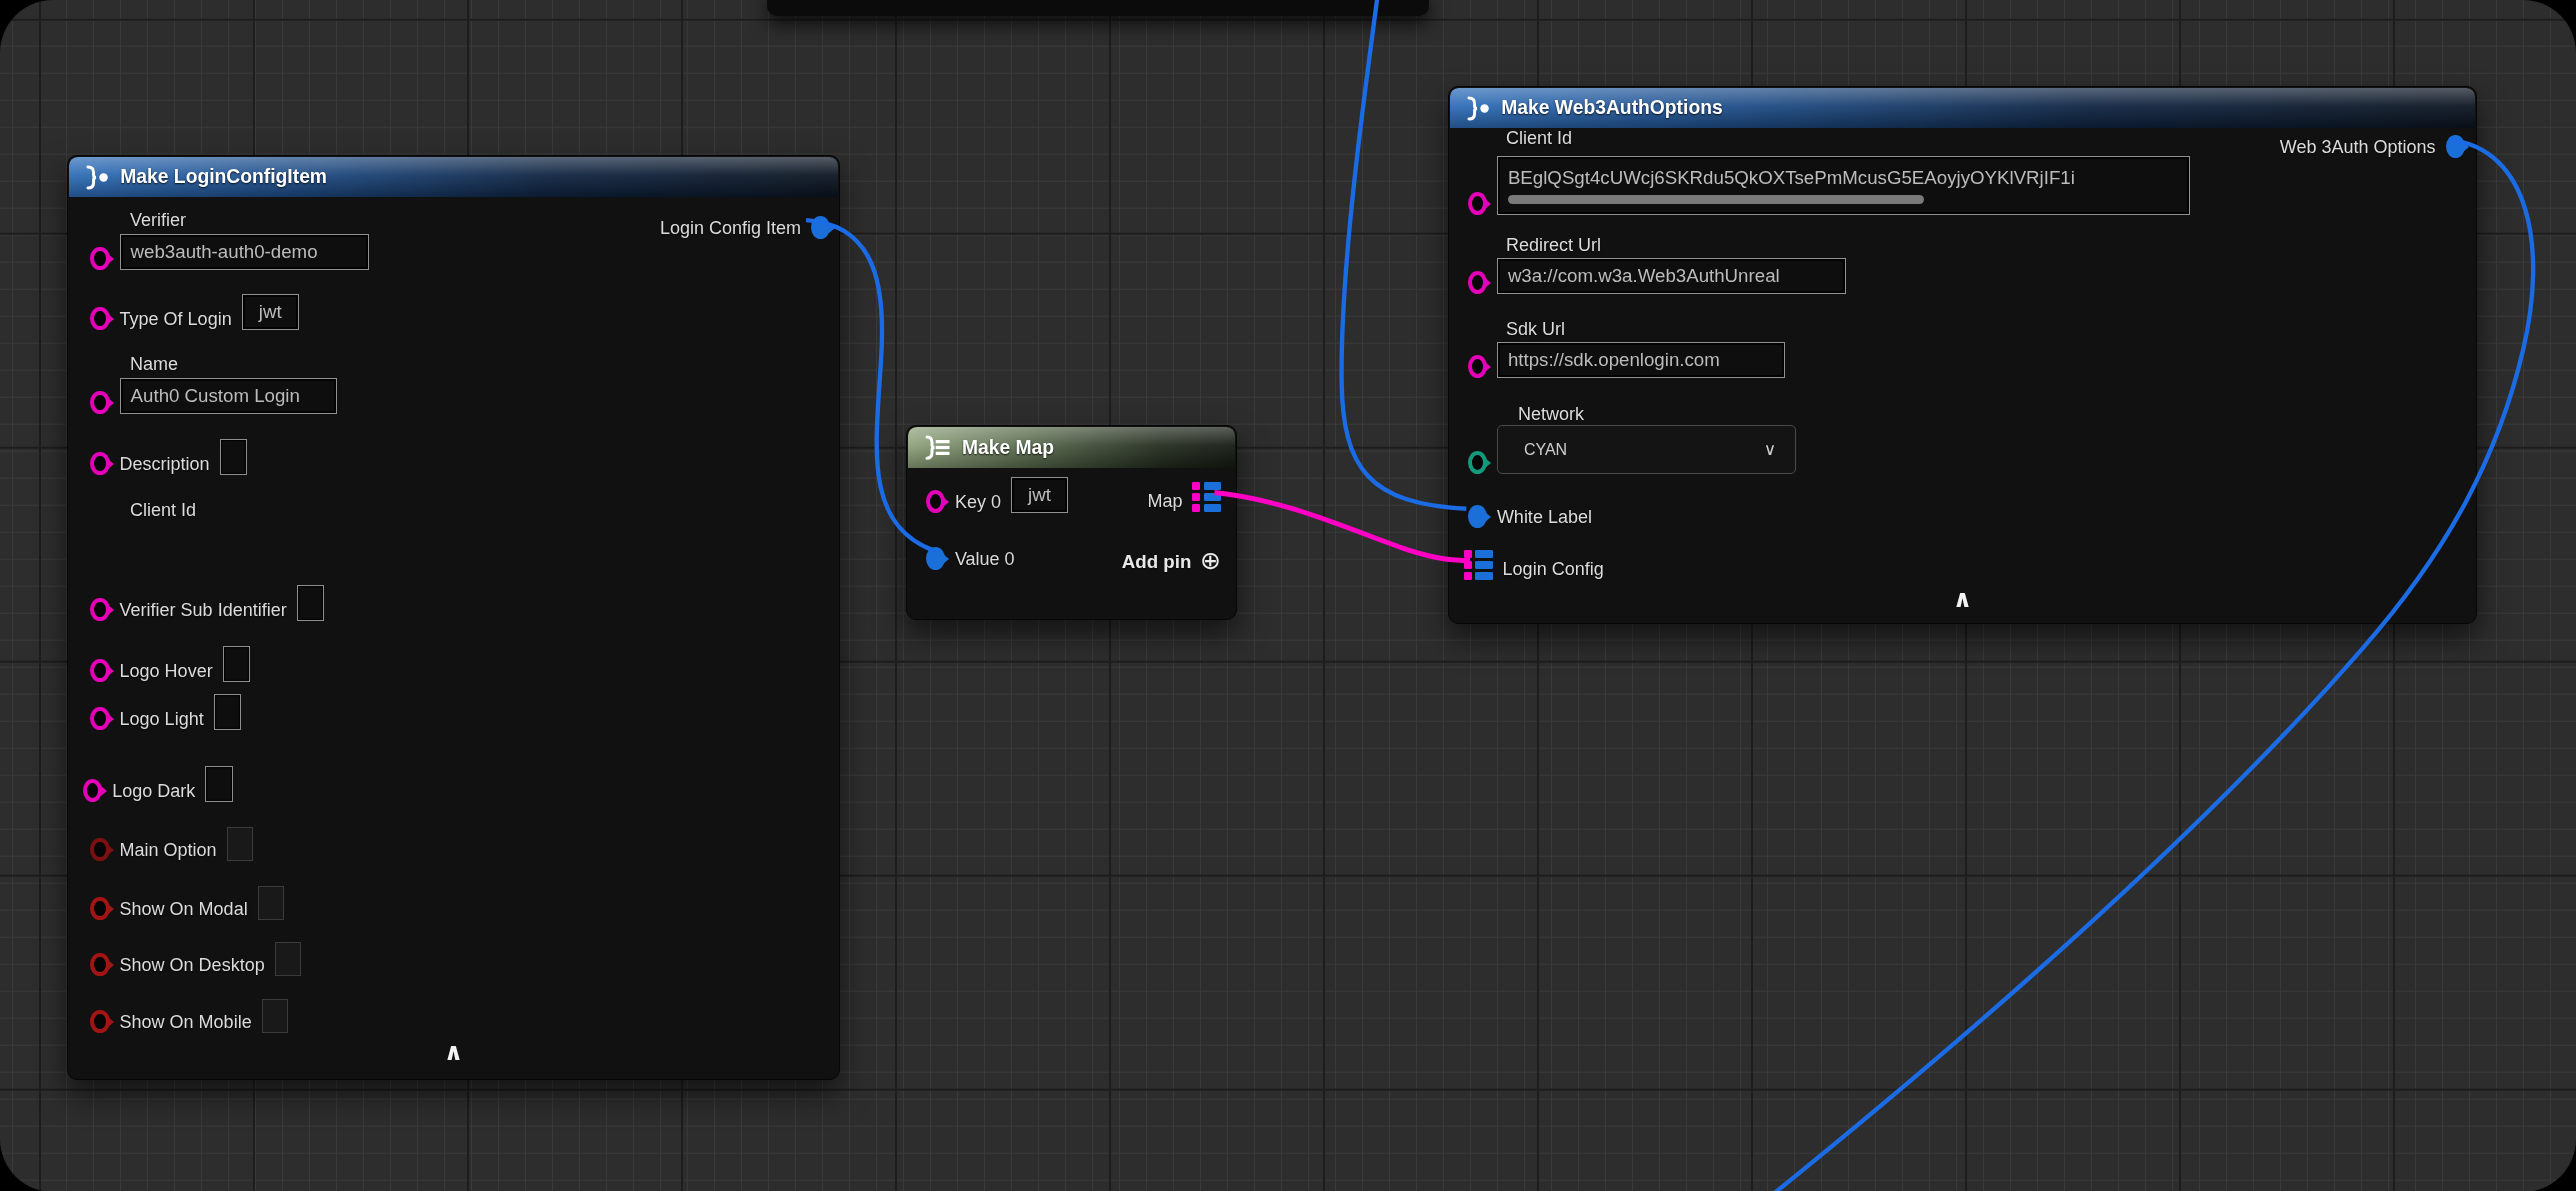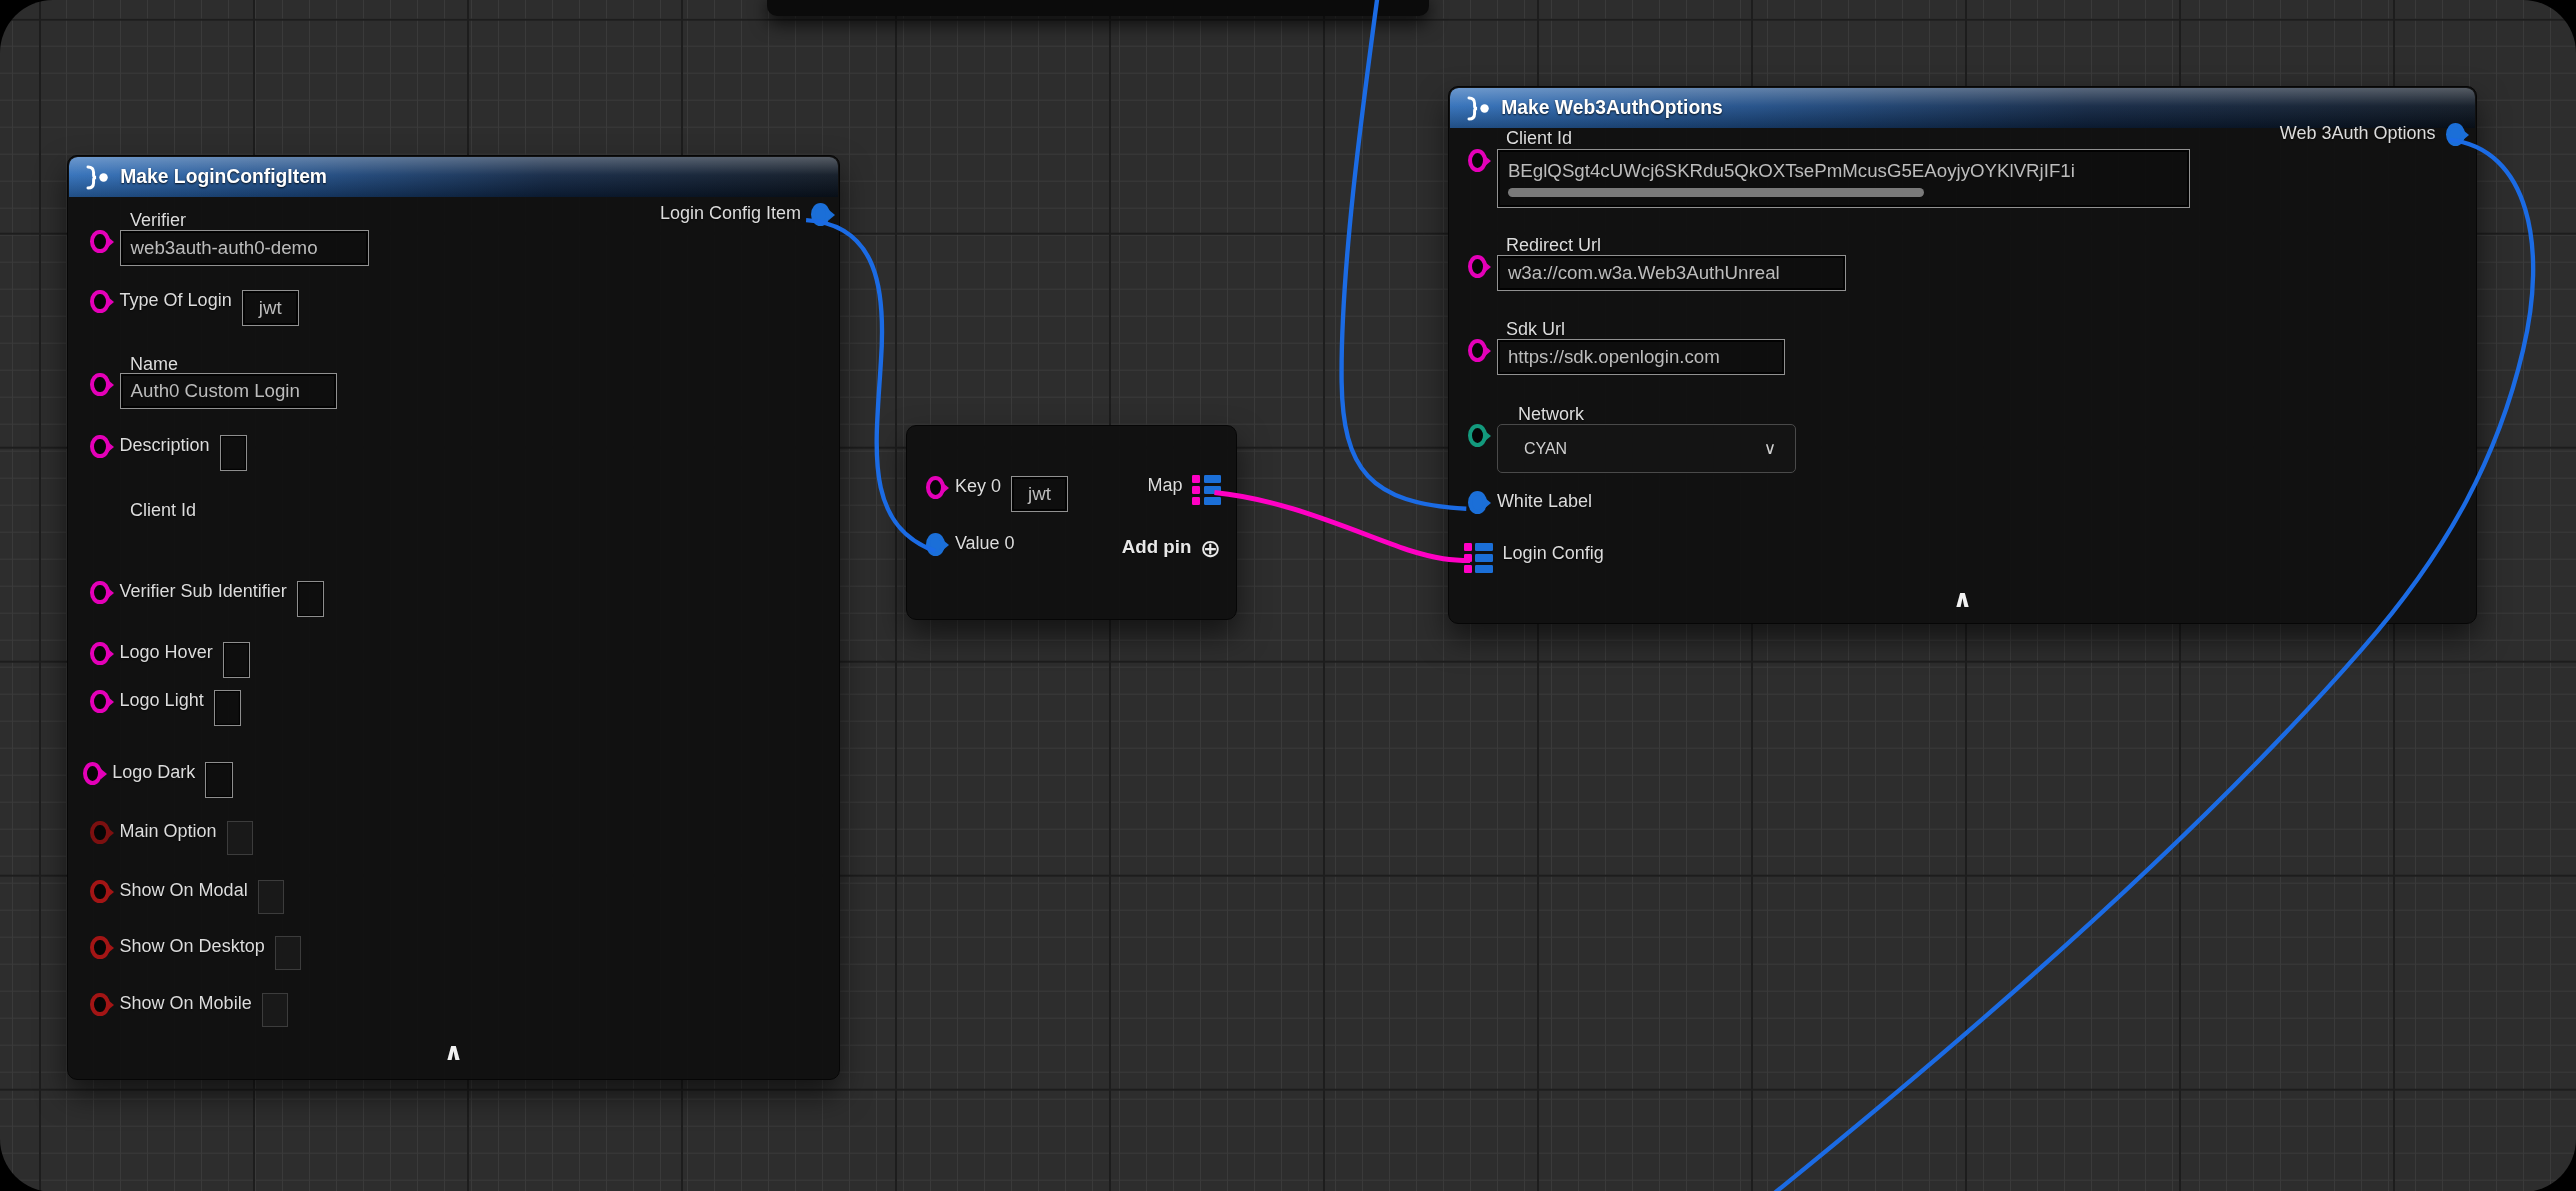--- a/index.html
+++ b/index.html
@@ -33,21 +33,21 @@
     padding:0 13.7px;color:#fff;}
   .hdr-blue{background:
     linear-gradient(180deg,rgba(255,255,255,.30),rgba(255,255,255,.06) 45%,rgba(0,0,0,.28)),
     linear-gradient(90deg,#2e6db8 0%,#1d4b85 30%,#0f2442 62%,#0b1420 100%);}
   .hdr-green{background:
     linear-gradient(180deg,rgba(255,255,255,.30),rgba(255,255,255,.06) 45%,rgba(0,0,0,.28)),
     linear-gradient(90deg,#8fa37c 0%,#55674a 38%,#232b1e 78%,#141a12 100%);}
   .ntitle{font-size:19.3px;font-weight:700;text-shadow:0 1.2px 1.9px rgba(0,0,0,.8);white-space:nowrap;}
   .hicon{flex:0 0 auto;display:flex;align-items:center;}
 
-  .row{position:absolute;display:flex;align-items:flex-start;}
+  .row{position:absolute;display:flex;align-items:flex-end;}
   .rright{justify-content:flex-end;}
   .lbl{font-size:18px;color:#dcdcdc;text-shadow:0 1.2px 1.2px rgba(0,0,0,.55);white-space:nowrap;}
   .alabel{position:absolute;font-size:18px;color:#dcdcdc;text-shadow:0 1.2px 1.2px rgba(0,0,0,.55);white-space:nowrap;}
 
   
   .pin{flex:0 0 auto;width:11.2px;height:15px;border:4.4px solid var(--c);
     border-radius:50%;background:rgba(5,5,5,.85);position:relative;margin-right:10px;}
   .pin.filled{background:var(--c);}
   .pin::after{content:"";position:absolute;top:50%;left:calc(100% + 2.5px);
     transform:translateY(-50%);border-left:6.9px solid var(--c);
@@ -183,20 +183,31 @@
       <span class="lbl">Show On Mobile</span>
       <div class="ebox-b"></div>
     </div>
 
     <div class="chevrow" style="top:884px;">
       <span class="chevron"></span>
     </div>
   </div>
 
   <div class="node" style="left:906px;top:425px;width:329px;height:193px;">
+    <div class="nhead hdr-green" style="height:41px;">
+      <span class="hicon">
+        <svg width="30" height="25" viewBox="0 0 24 20">
+            <path d="M4 1.5 q4 0 4 4.5 v2 q0 2 2 2 q-2 0 -2 2 v2 q0 4.5 -4 4.5" stroke="#fff" fill="none" stroke-width="2.4" stroke-linecap="round"></path>
+            <rect x="11" y="4" width="11" height="2.6" fill="#fff"></rect>
+            <rect x="11" y="8.7" width="11" height="2.6" fill="#fff"></rect>
+            <rect x="11" y="13.4" width="11" height="2.6" fill="#fff"></rect>
+          </svg>
+      </span>
+      <span class="ntitle">Make Map</span>
+    </div>
 
     <div class="row" style="left:18.7px;top:50px;height:37px;">
       <span class="pin" style="--c:#e400b8"></span>
       <span class="lbl">Key 0</span>
       <div class="field" style="margin-left:10px;min-width:57px;justify-content:center;">jwt</div>
     </div>
 
     <div class="row rright" style="top:49px;right:15px;height:37px;">
       <span class="lbl">Map</span>
       <span class="mappin out">

